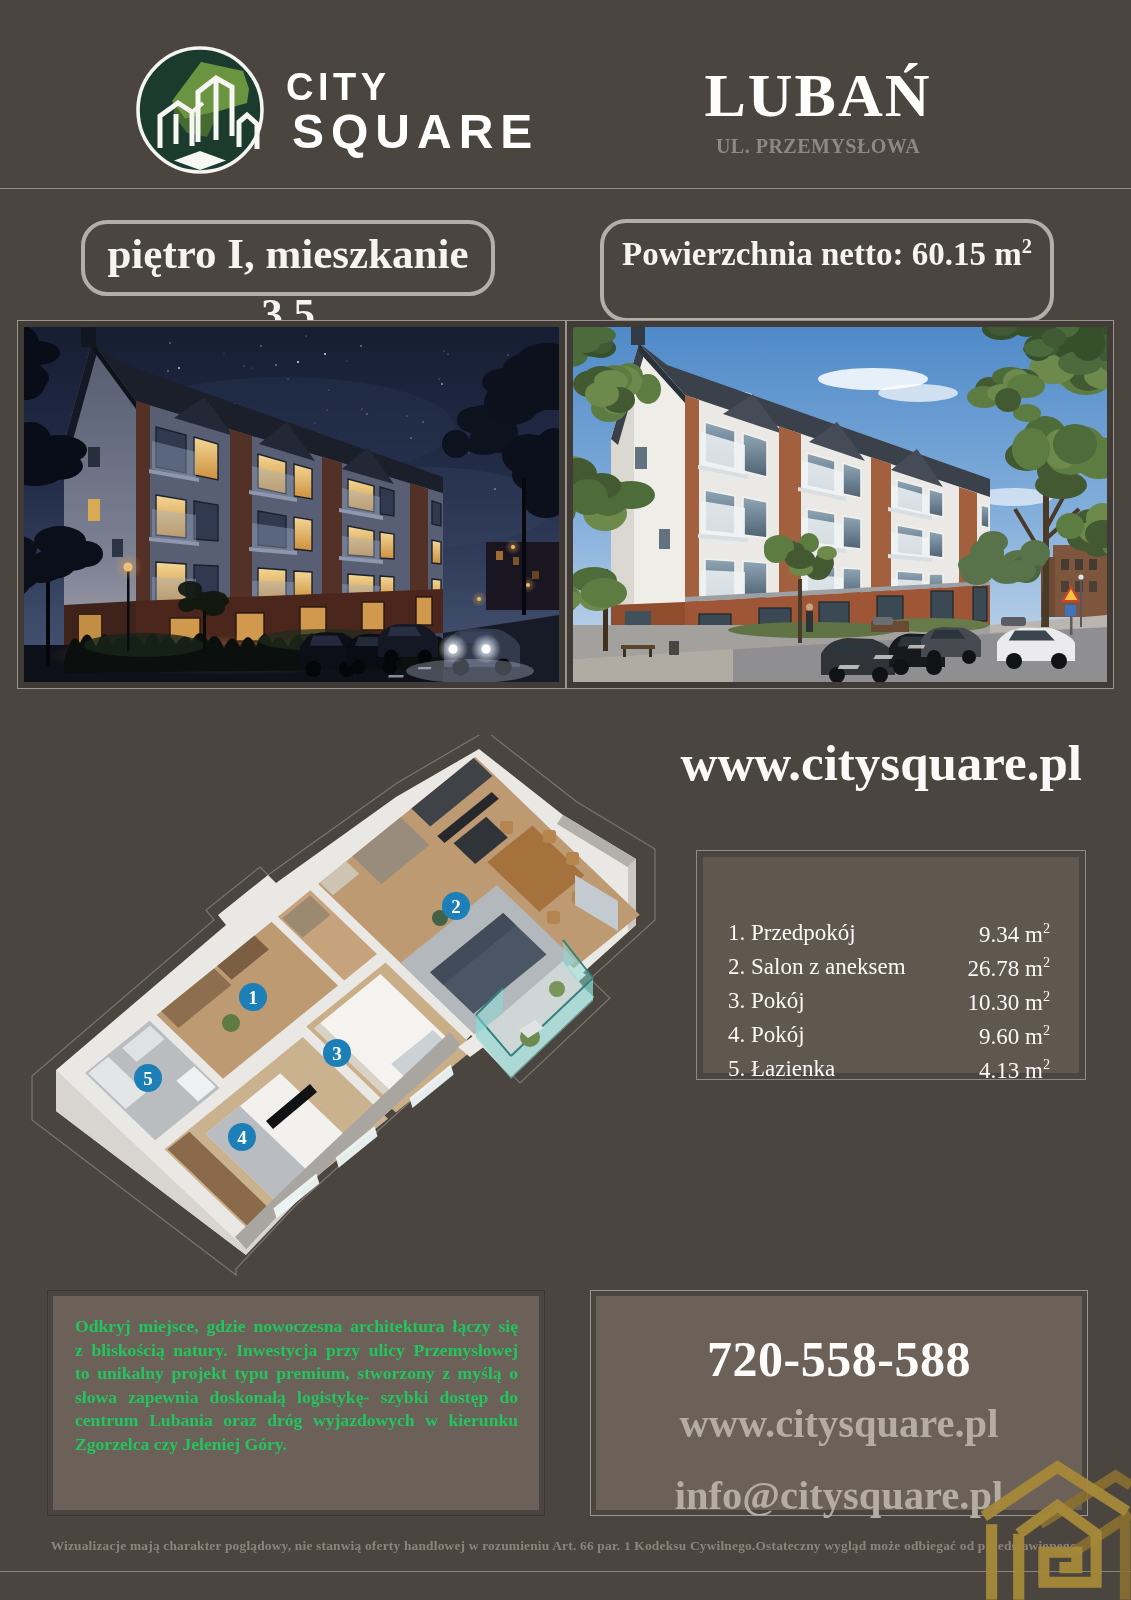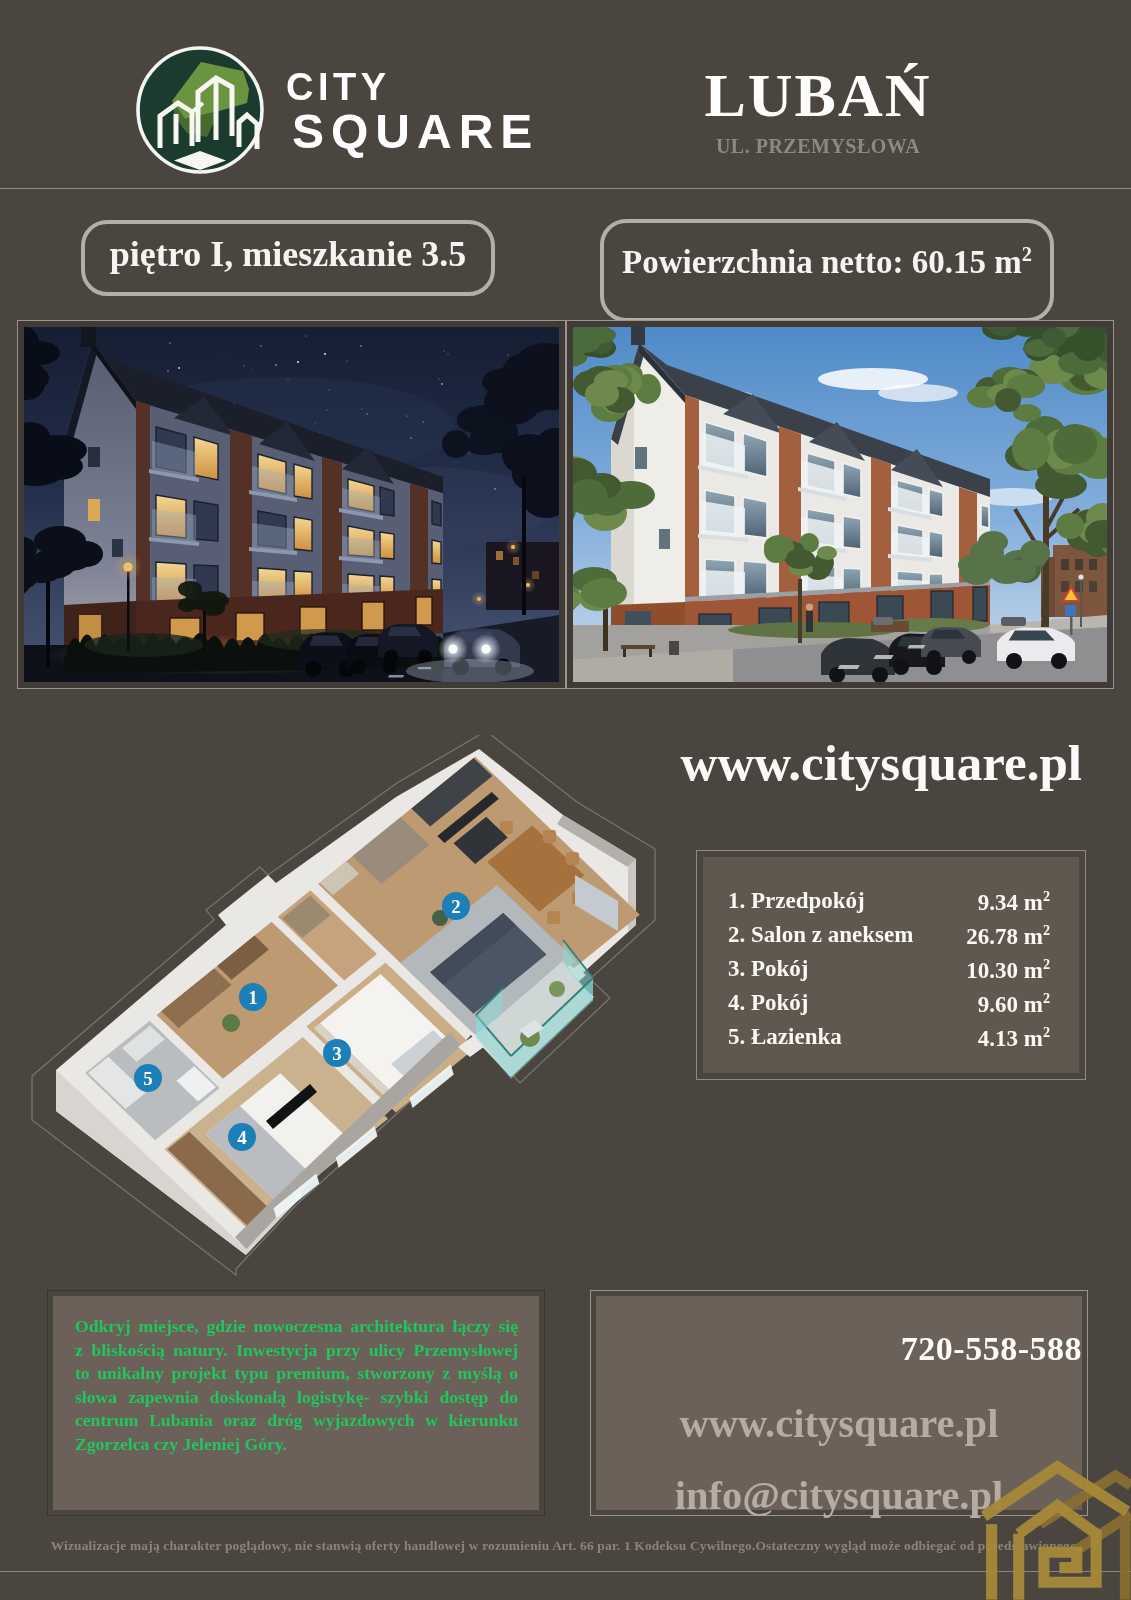--- a/index.html
+++ b/index.html
@@ -13,49 +13,49 @@
   .city   { left:286px; top:68px;  font-size:38px; letter-spacing:4.5px; line-height:38px;text-align:right;}
   .square { left:292px; top:112px; font-size:48px; letter-spacing:7px; line-height:39px;}
   .luban  { left:618px; top:64px; width:400px; text-align:center; color:#fdfdfb;
             font-size:62px; line-height:62px; font-weight:700; letter-spacing:2px; }
   .ulica  { left:618px; top:131px; width:400px; text-align:center; color:#8e8882;
             font-size:20px; line-height:30px; font-weight:700; letter-spacing:0.5px; }
   .hr1 { left:0; top:188px; width:1131px; height:1px; background:#918c86; }
 
   .pill { border:4px solid #b4aea8; border-radius:26px; color:#f6f4f1;
           font-weight:700; text-align:center; }
-  .pill1 { left:81px;  top:220px; width:414px; height:76px; font-size:36px; line-height:60px; }
-  .pill2 { left:600px; top:219px; width:454px; height:103px; font-size:33px; line-height:62px; }
+  .pill1 { left:81px;  top:220px; width:414px; height:76px; font-size:43px; line-height:60px; }
+  .pill2 { left:600px; top:219px; width:454px; height:103px; font-size:33px; line-height:46px; }
   sup { font-size:0.62em; vertical-align:super; }
 
   
   .frame { border:1px solid #9b958e; background:#403b37; padding:6px; }
   .frameL { left:17px;  top:320px; width:549px; height:369px; }
   .frameR { left:566px; top:320px; width:548px; height:369px; }
   .frame svg { display:block; width:100%; height:100%; }
 
   
   .wwwmid { left:560px; top:734px; width:522px; text-align:right; color:#fbfaf8;
             font-size:51px; font-weight:700; letter-spacing:0px; }
 
   .tablebox { left:696px; top:850px; width:390px; height:230px; border:1px solid #8f8a84; }
   .tablefill { left:703px; top:857px; width:376px; height:216px; background:#60584f; }
-  .trow { position:absolute; left:728px; width:322px; color:#faf8f5; font-weight:700; font-size:23px; }
+  .trow { position:absolute; left:728px; width:322px; color:#faf8f5; font-weight:400; font-size:23px;margin-top:32px; }
   .trow .val { float:right; }
 
   
   .descbox { left:47px; top:1290px; width:498px; height:226px; border:1px solid #3a3531; }
   .descfill { left:53px; top:1296px; width:486px; height:214px; background:#6b6158; }
   .desctext { left:75px; top:1315px; width:443px; color:#22c55e; font-weight:700;
               font-size:17.6px; line-height:23.6px; }
   .jl { text-align:justify; text-align-last:justify; }
   .contactbox { left:590px; top:1290px; width:498px; height:226px; border:1px solid #9b958e; }
   .contactfill { left:596px; top:1296px; width:486px; height:214px; background:#6b6158; }
-  .phone { left:596px; top:1330px; width:486px; text-align:right; color:#fdfcfa;
-           font-size:34px; font-weight:700; letter-spacing:0.5px; }
+  .phone { left:596px; top:1330px; width:486px; text-align:center; color:#fdfcfa;
+           font-size:50px; font-weight:700; letter-spacing:0.5px; }
   .cwww  { left:596px; top:1400px; width:486px; text-align:center; color:#b5ada3;
            font-size:40.5px; font-weight:700; }
   .cinfo { left:596px; top:1444px; width:486px; text-align:center; color:#b5ada3;
            font-size:40.5px; font-weight:700;margin-top:28px; }
 
   .disclaimer { left:0; top:1538px; width:1131px; text-align:center; color:#8d8479;
                 font-size:13.4px; font-weight:700; letter-spacing:0.2px; white-space:nowrap; }
   .hr2 { left:0; top:1571px; width:1131px; height:1px; background:#8a857f; }
 </style>
 </head>

